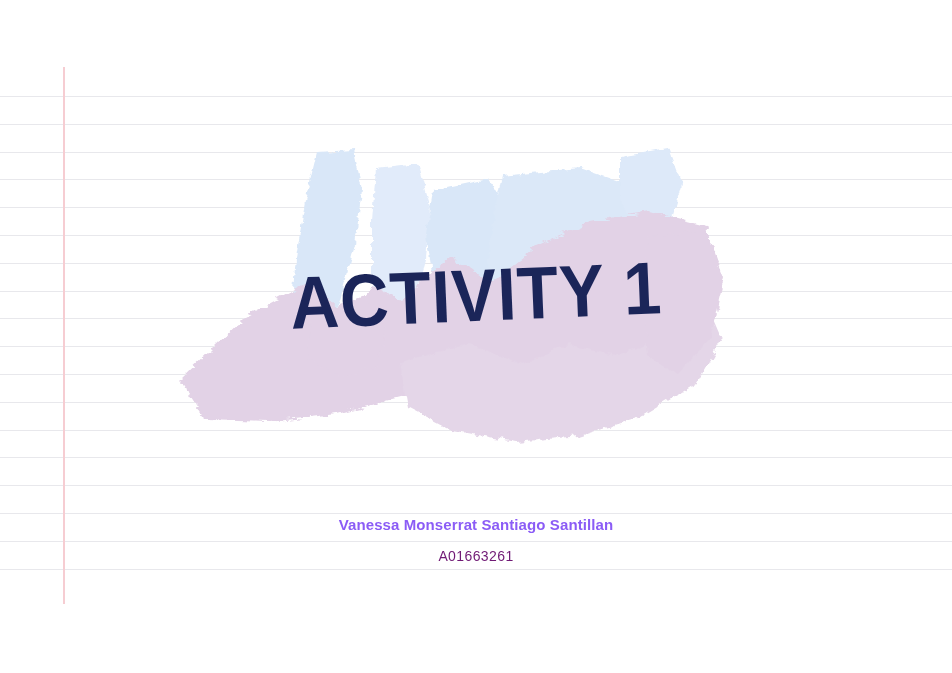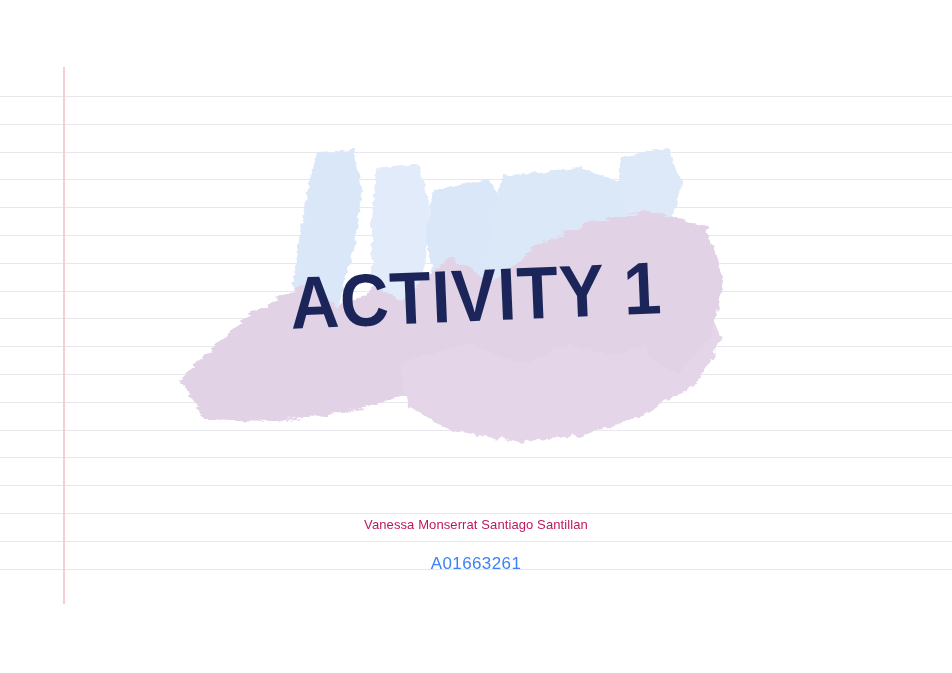--- a/index.html
+++ b/index.html
@@ -81,35 +81,35 @@
   #byline {
     position: absolute;
     left: 0;
     top: 515px;
     width: 952px;
     text-align: center;
   }
   #author-name {
     display: block;
     font-family: "Liberation Sans", sans-serif;
-    font-weight: normal;
-    font-size: 13px;
+    font-weight: bold;
+    font-size: 15px;
     letter-spacing: 0.1px;
-    color: #be185d;
+    color: #8b5cf6;
     line-height: 20px;
   }
   #student-id {
     display: block;
     font-family: "Liberation Sans", sans-serif;
     font-weight: normal;
-    font-size: 17px;
+    font-size: 14px;
     letter-spacing: 0.4px;
-    color: #3b82f6;
+    color: #701a75;
     line-height: 22px;
-    margin-top: 18px;
+    margin-top: 10px;
   }
 </style>
 </head>
 <body>
 
 <div id="slide">
 
   <div id="paper-lines"></div>
   <div id="margin-rule"></div>
 

